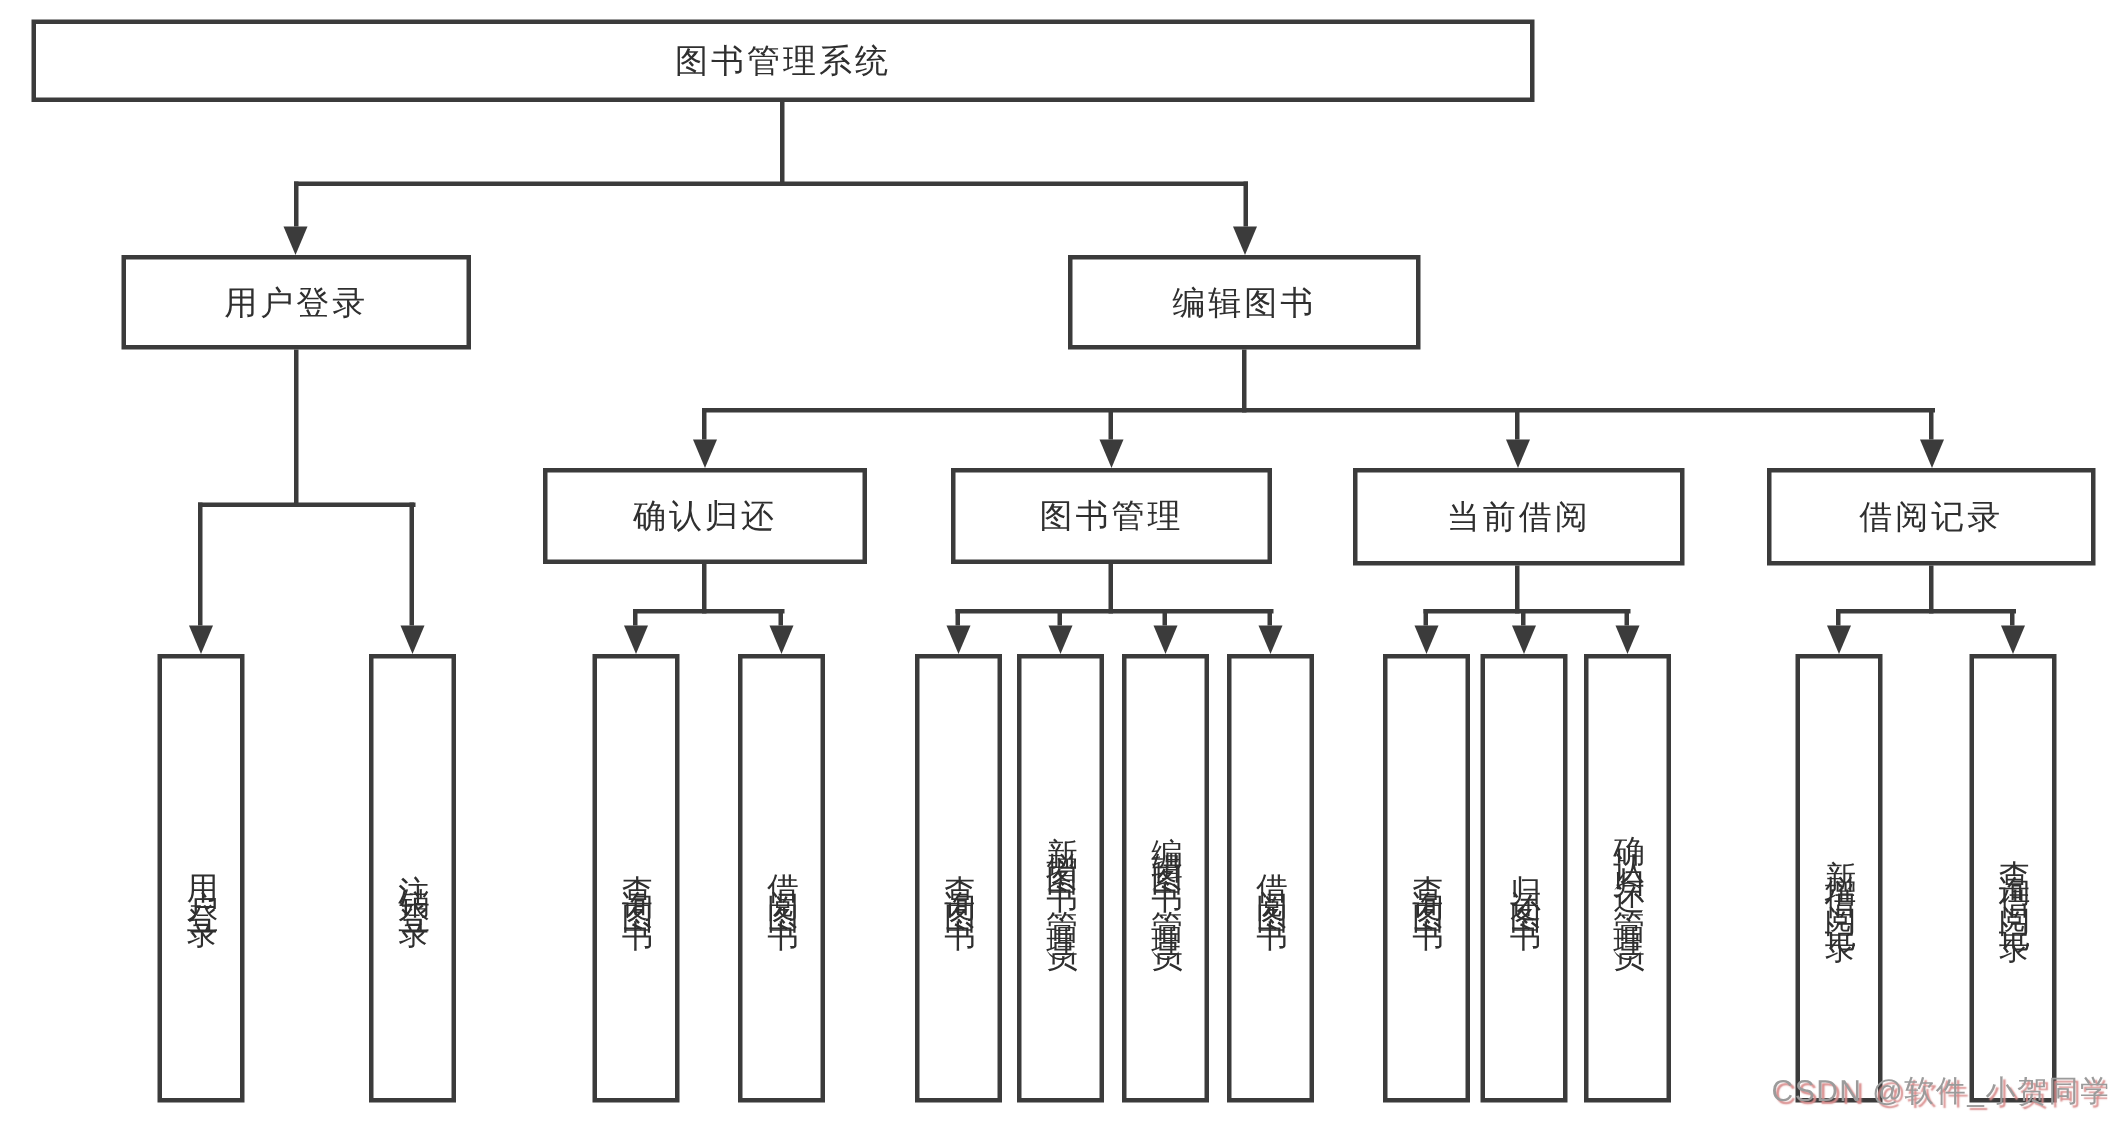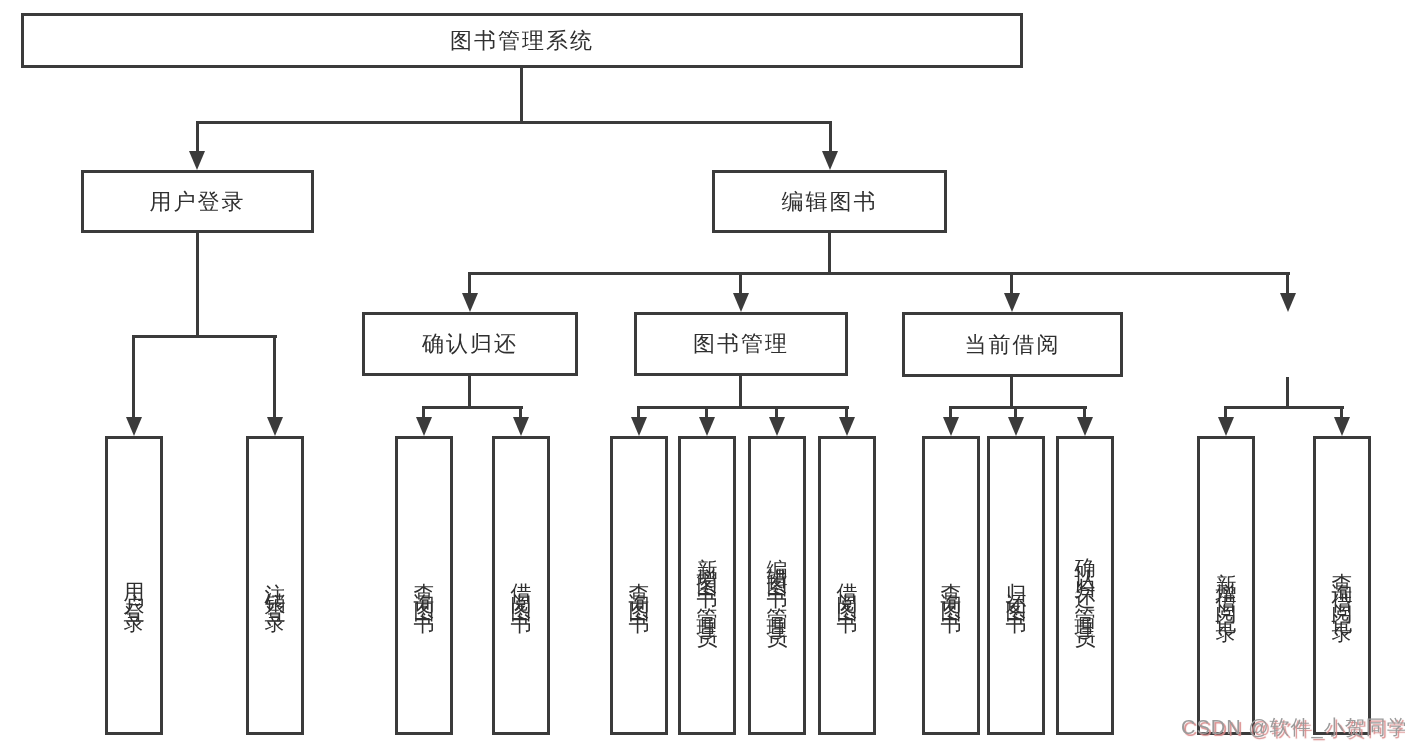--- a/index.html
+++ b/index.html
@@ -52,20 +52,23 @@
   </div>
 
   <div class="node" style="left:362px;top:312px;width:216px;height:64px">
     <span>确认归还</span>
   </div>
   <div class="node" style="left:634px;top:312px;width:214px;height:64px">
     <span>图书管理</span>
   </div>
   <div class="node" style="left:902px;top:312px;width:221px;height:65px">
     <span>当前借阅</span>
+  </div>
+  <div class="node" style="left:1178px;top:312px;width:219px;height:65px">
+    <span>借阅记录</span>
   </div>
 
   <div class="node v" style="left:105px;top:436px;width:58px;height:299px">
     <span>用户登录</span>
   </div>
   <div class="node v" style="left:246px;top:436px;width:58px;height:299px">
     <span>注销登录</span>
   </div>
 
   <div class="node v" style="left:395px;top:436px;width:58px;height:299px">

